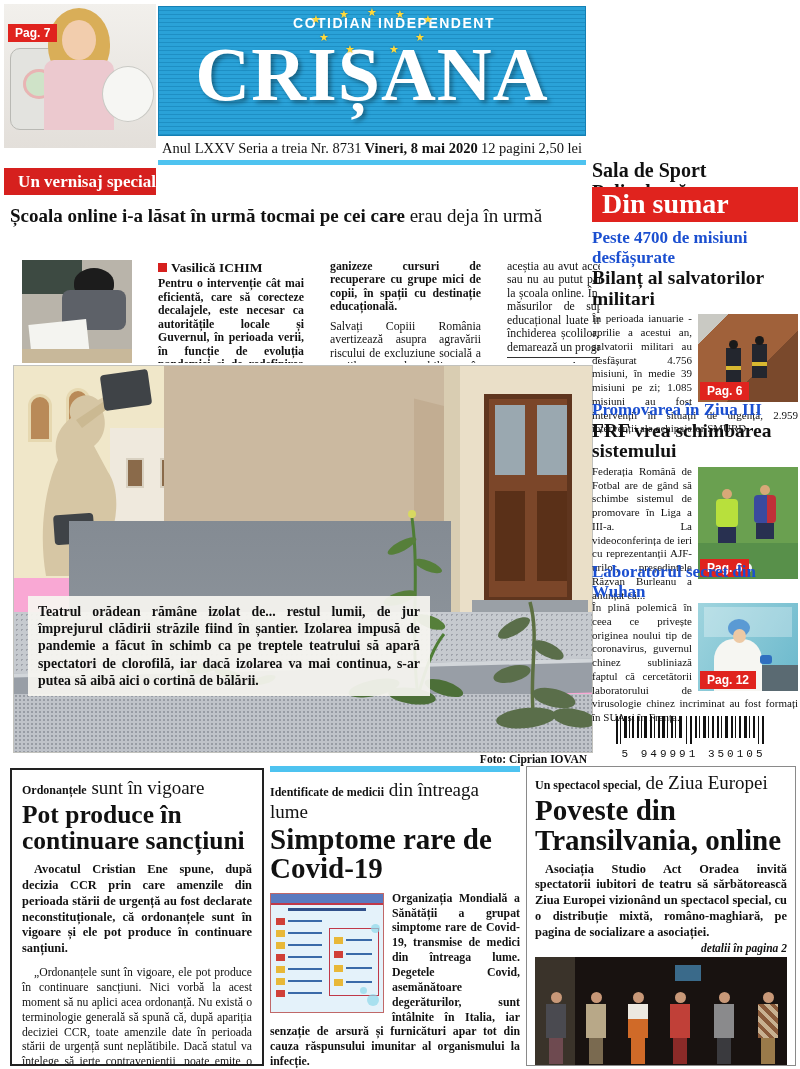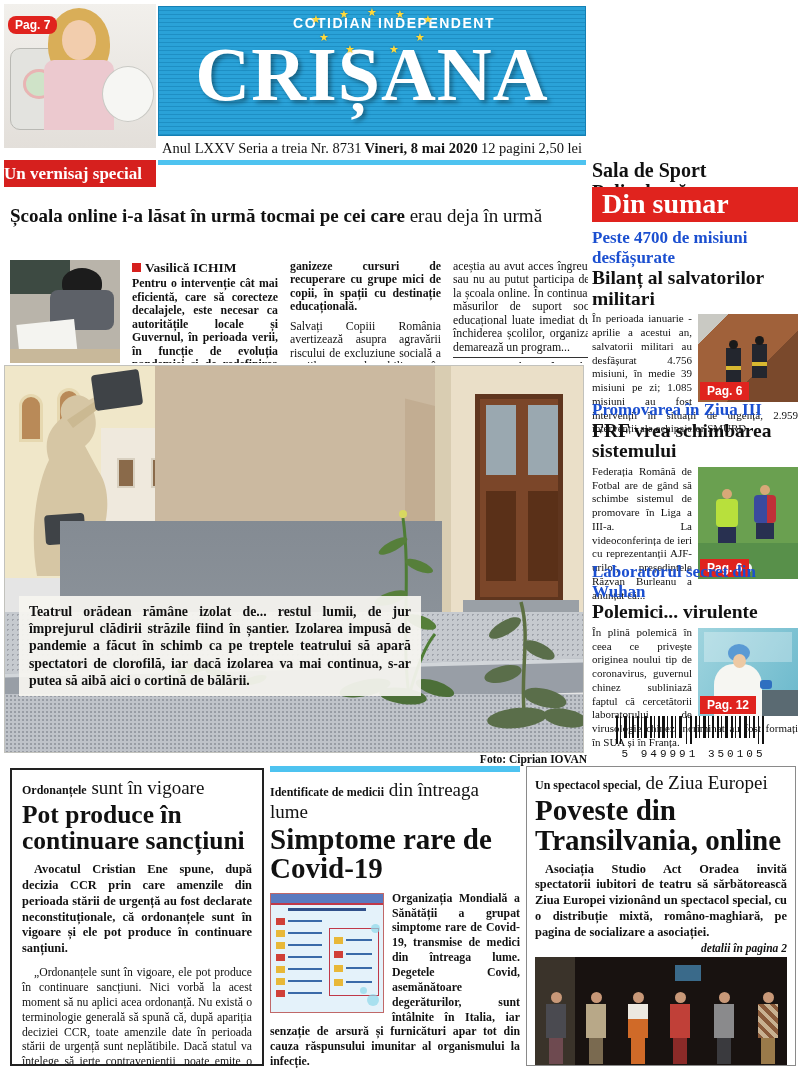--- a/index.html
+++ b/index.html
@@ -20,22 +20,22 @@
   .v-face { position:absolute; left:58px; top:16px; width:34px; height:40px;
             background:#f2cdad; border-radius:50%; }
   .v-shirt { position:absolute; left:40px; top:56px; width:70px; height:70px;
              background:#ecc9cf; border-radius:10px 10px 0 0; }
   .v-art1 { position:absolute; left:6px; top:44px; width:58px; height:82px;
             background:#e3e3df; border:1px solid #b9b9b4; border-radius:10px; }
   .v-art1-inner { position:absolute; left:12px; top:20px; width:32px; height:30px;
             background:#cfe3c8; border-radius:50%; box-shadow:inset 0 0 0 3px #e9b4b4; }
   .v-art2 { position:absolute; right:2px; top:62px; width:52px; height:56px;
             background:#f6f6f3; border:1px solid #c9c9c4; border-radius:50%; }
-  .v-badge { position:absolute; left:4px; top:12px;border-radius:8px; }
-  .v-label { margin-top:12px; height:27px; background:#d6201e; color:#fff; text-align:left;
+  .v-badge { position:absolute; left:4px; top:20px; }
+  .v-label { margin-top:20px; height:27px; background:#d6201e; color:#fff; text-align:right;
              font:bold 17px/27px "Liberation Serif", serif; }
 
   
   .masthead { position:absolute; left:158px; top:6px; width:428px; }
   .m-box { position:relative; height:130px; border:1px solid #1580b4;
            background:repeating-linear-gradient(#2aa2d8 0 3px, #1e8fc4 3px 4px); overflow:hidden; }
   .m-tagline { position:relative; z-index:2; text-align:center; margin-top:8px; color:#fff;
                font:bold 14px "Liberation Sans", sans-serif; letter-spacing:1.5px;padding-left:44px; }
   .m-title { position:relative; z-index:2; text-align:center; margin-top:2px; color:#fff;
              font:bold 76px/82px "Liberation Serif", serif; letter-spacing:1px;
@@ -44,40 +44,40 @@
           text-shadow:0 0 2px rgba(0,0,0,.3); }
   .issue-bar { display:flex; justify-content:space-between; align-items:center;
                padding:4px 4px 1px; font-size:14.5px; }
   .issue-bar .bold { font-weight:bold; }
   .issue-underline { height:5px; background:#4ec3f0; margin-top:2px; }
 
   
   .lead-kicker { position:absolute; left:10px; top:177px; width:576px; font-size:19px;margin-top:28px; }
   .lead-headline { position:absolute; left:4px; top:196px; width:584px;
                    font:bold 53px/56px "Liberation Sans", sans-serif; letter-spacing:-1.5px; }
-  .lead-cols { position:absolute; left:10px; top:260px; width:578px; height:103px;
-               display:flex; gap:12px; overflow:hidden; }
+  .lead-cols { position:absolute; left:22px; top:260px; width:578px; height:103px;
+               display:flex; gap:26px; overflow:hidden; }
   .lc-photo { position:relative; width:110px; flex:0 0 110px; background:#b9b4aa; overflow:hidden; }
   .lcp-board { position:absolute; left:0; top:0; width:60px; height:34px; background:#3d4a42; }
   .lcp-hair { position:absolute; left:52px; top:8px; width:40px; height:30px; background:#1c1c1c; border-radius:50% 50% 40% 40%; }
   .lcp-body { position:absolute; left:40px; top:30px; width:64px; height:40px; background:#5d6168; border-radius:8px; }
   .lcp-paper { position:absolute; left:8px; top:62px; width:58px; height:34px; background:#f4f4f0; transform:rotate(-6deg); }
   .lcp-desk { position:absolute; left:0; bottom:0; width:110px; height:14px; background:#c8b89a; }
   .lc { font-size:11.8px; line-height:1.14; text-align:justify; }
   .lc1 { flex:0 0 146px; font-weight:bold; }
   .lc2 { flex:0 0 151px; }
   .lc3 { flex:0 0 149px; }
   .byline { font-weight:bold; font-size:13.5px; margin-bottom:2px; }
   .byline .sq { display:inline-block; width:9px; height:9px; background:#d6201e; margin-right:4px; }
   .cont { display:block; text-align:right; font:bold italic 11px "Liberation Serif", serif;
           border-top:1px solid #333; margin-top:3px; padding-top:1px; }
 
   
-  .main-photo { position:absolute; left:4px; top:365px; width:580px; height:388px;
-                border:1px solid #c2c2bd; overflow:hidden; background:#e5e5e5; }
+  .main-photo { position:absolute; left:13px; top:365px; width:580px; height:388px;
+                border:1px solid #c2c2bd; overflow:hidden; background:#f9a8d4; }
   .mp-left-bld { position:absolute; left:0; top:0; width:172px; height:212px; background:#f0e7c9; }
   .mp-win { position:absolute; width:24px; height:48px; background:#b98a58; border-radius:12px 12px 0 0; border:3px solid #e6d8b0; }
   .mp-white-bld { position:absolute; left:96px; top:62px; width:110px; height:150px; background:#efe9dd; }
   .mp-swin { position:absolute; width:18px; height:30px; background:#8a6a4a; border:2px solid #d8d0c0; }
   .mp-base { position:absolute; left:150px; top:0; width:282px; height:192px; background:#cbb9a0; }
   .mp-base-step { position:absolute; right:-28px; top:40px; width:60px; height:152px; background:#c2ad92; transform:skewY(14deg); }
   .mp-plinth { position:absolute; left:55px; top:155px; width:382px; height:138px;
                background:linear-gradient(#848b93,#8e959c); z-index:2; }
   .mp-right-wall { position:absolute; left:430px; top:0; width:150px; height:252px; background:#eadfc8; }
   .mp-pilaster { position:absolute; left:430px; top:0; width:16px; height:252px; background:#d9cdb2; }
@@ -338,21 +338,20 @@
       <div class="pl" style="left:18px; top:32px; background:#b8e03c;"></div>
       <div class="pl" style="left:56px; top:28px; background:linear-gradient(90deg,#3a4a9e 60%, #c03038 60%);"></div>
       <div class="ball"></div>
       <span class="badge">Pag. 6</span>
     </div>
     <div class="sb-text">Federația Română de Fotbal are de gând să schimbe sistemul de promovare în Liga a III-a. La videoconferința de ieri cu reprezentanții AJF-urilor, președintele Răzvan Burleanu a anunțat că...</div>
   </div>
 
   <div class="sb-item" style="top:562px; height:150px;">
     <div class="sb-kicker">Laboratorul secret din Wuhan</div>
-    <div class="sb-headline">Polemici... virulente</div>
     <div class="sb-photo lab">
       <div class="lab-glass"></div>
         <div class="lab-bench"></div>
       <div class="lab-coat"></div>
         <div class="lab-net"></div>
         <div class="lab-face"></div>
         <div class="lab-glove"></div>
       <span class="badge">Pag. 12</span>
     </div>
     <div class="sb-text">În plină polemică în ceea ce privește originea noului tip de coronavirus, guvernul chinez subliniază faptul că cercetătorii laboratorului de virusologie chinez incriminat au fost formați în SUA și în Franța.</div>

